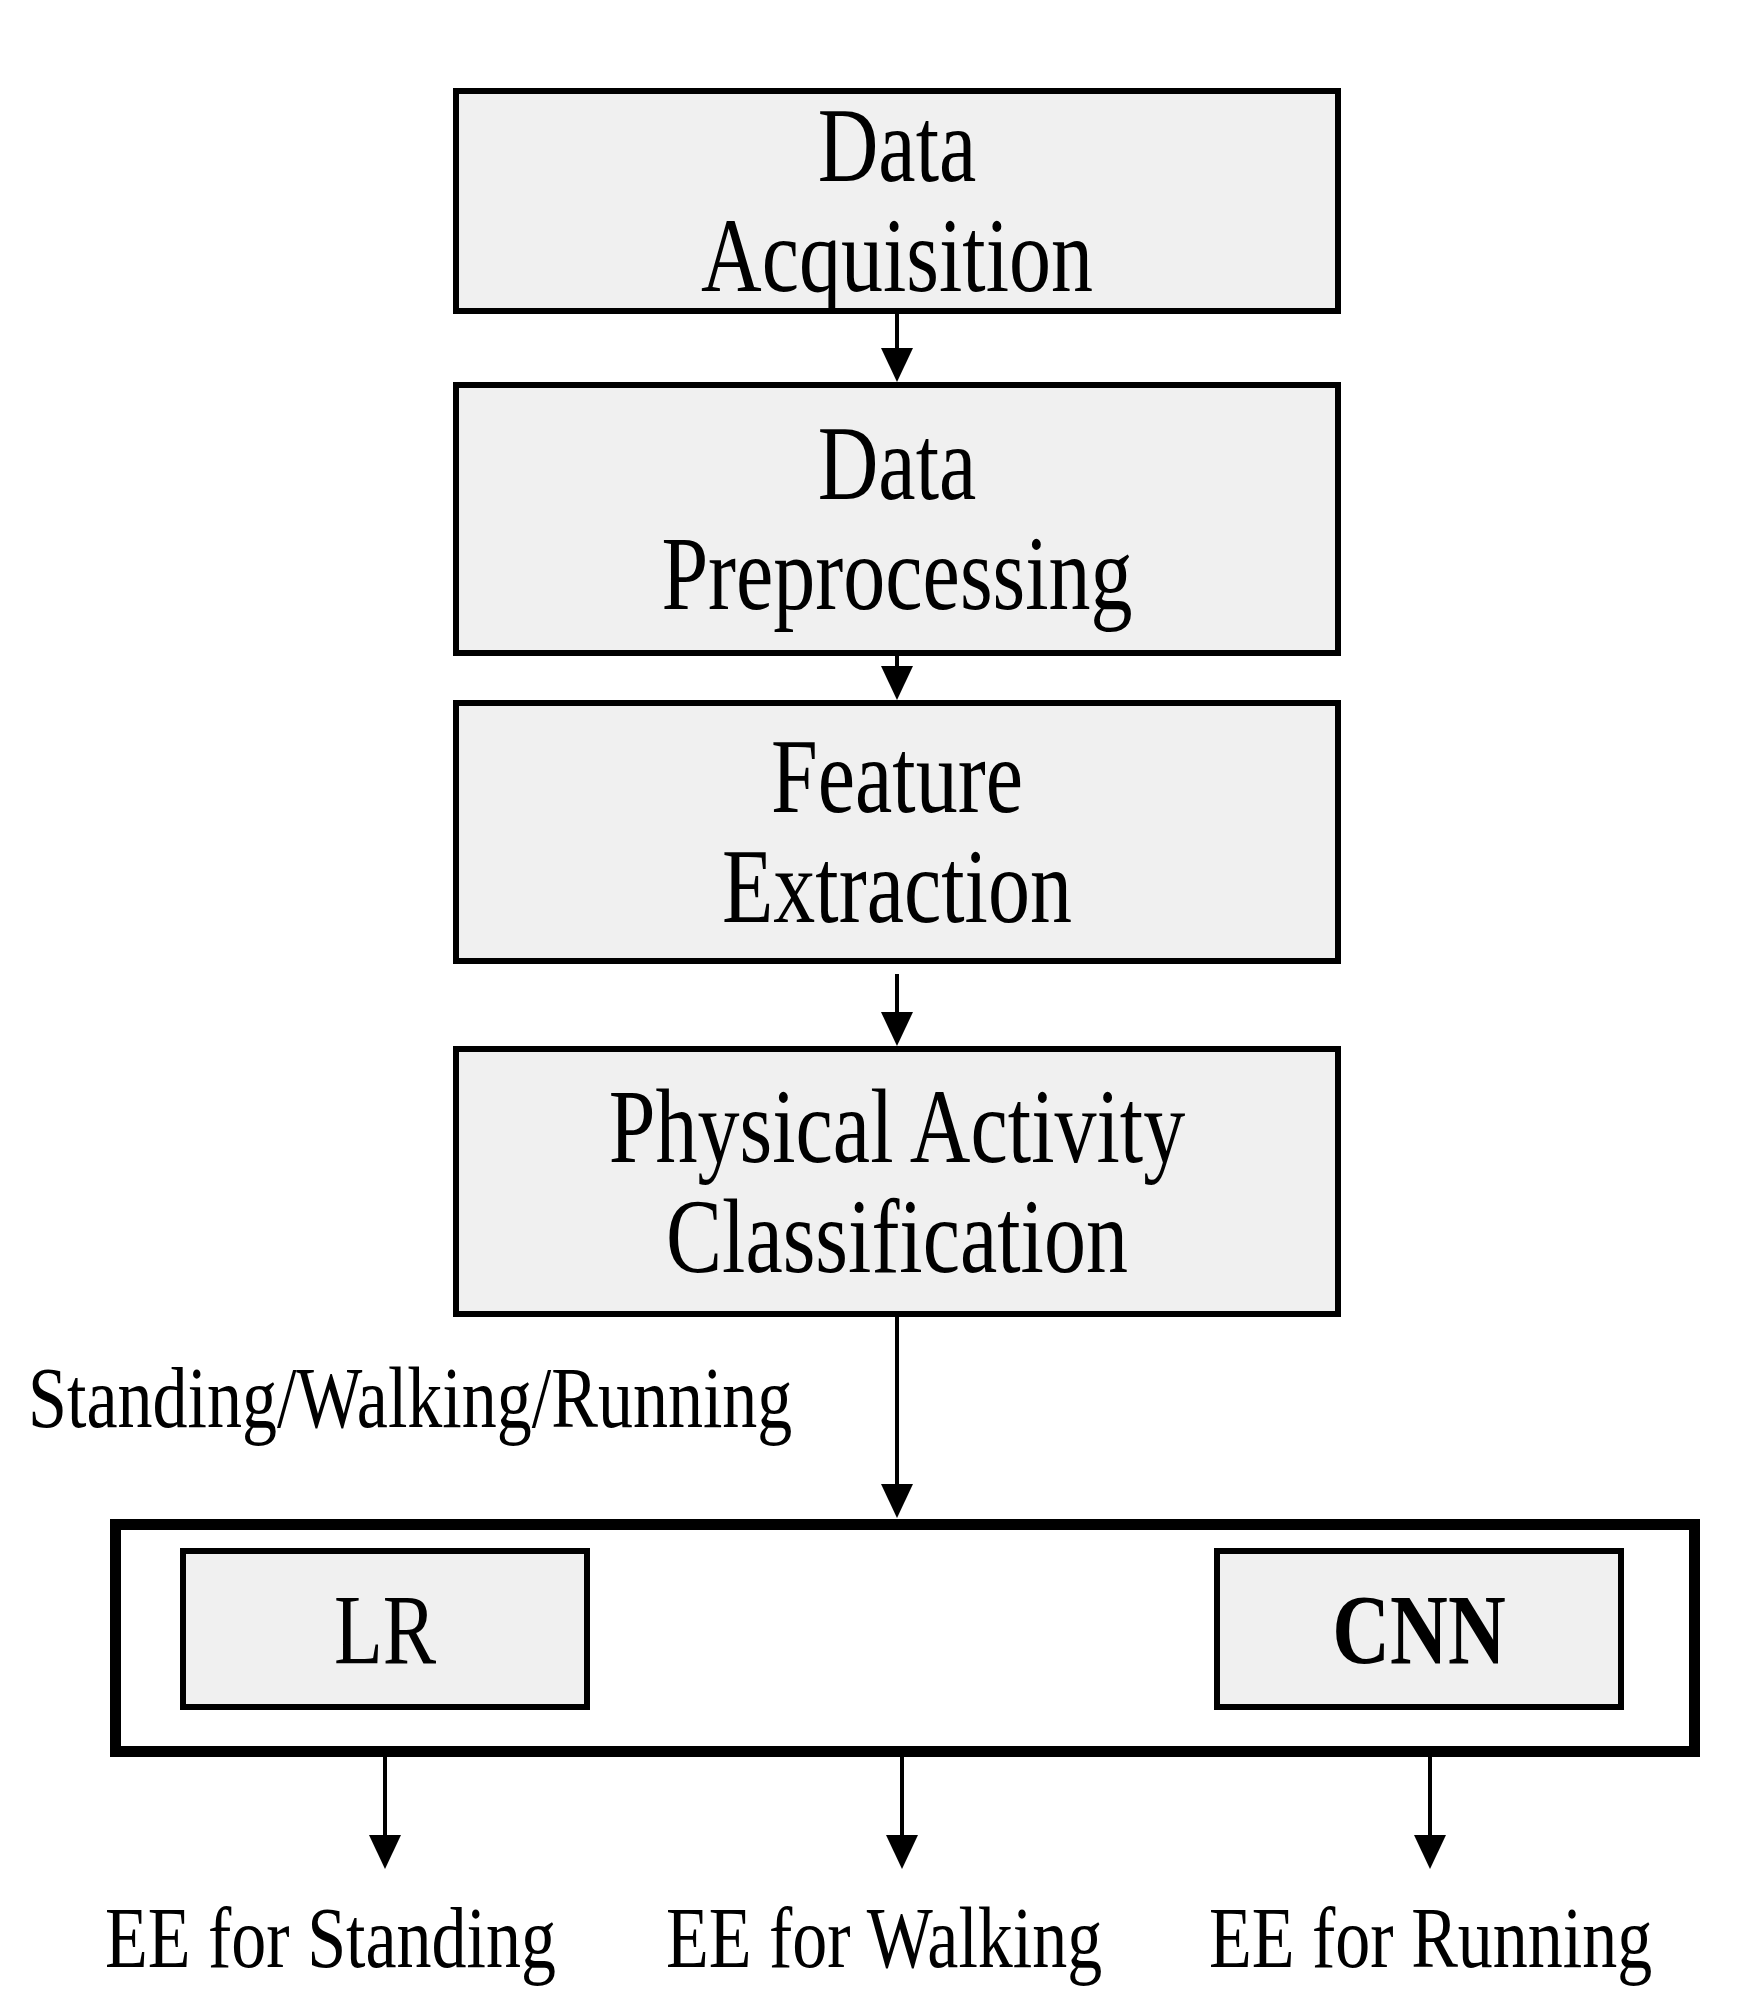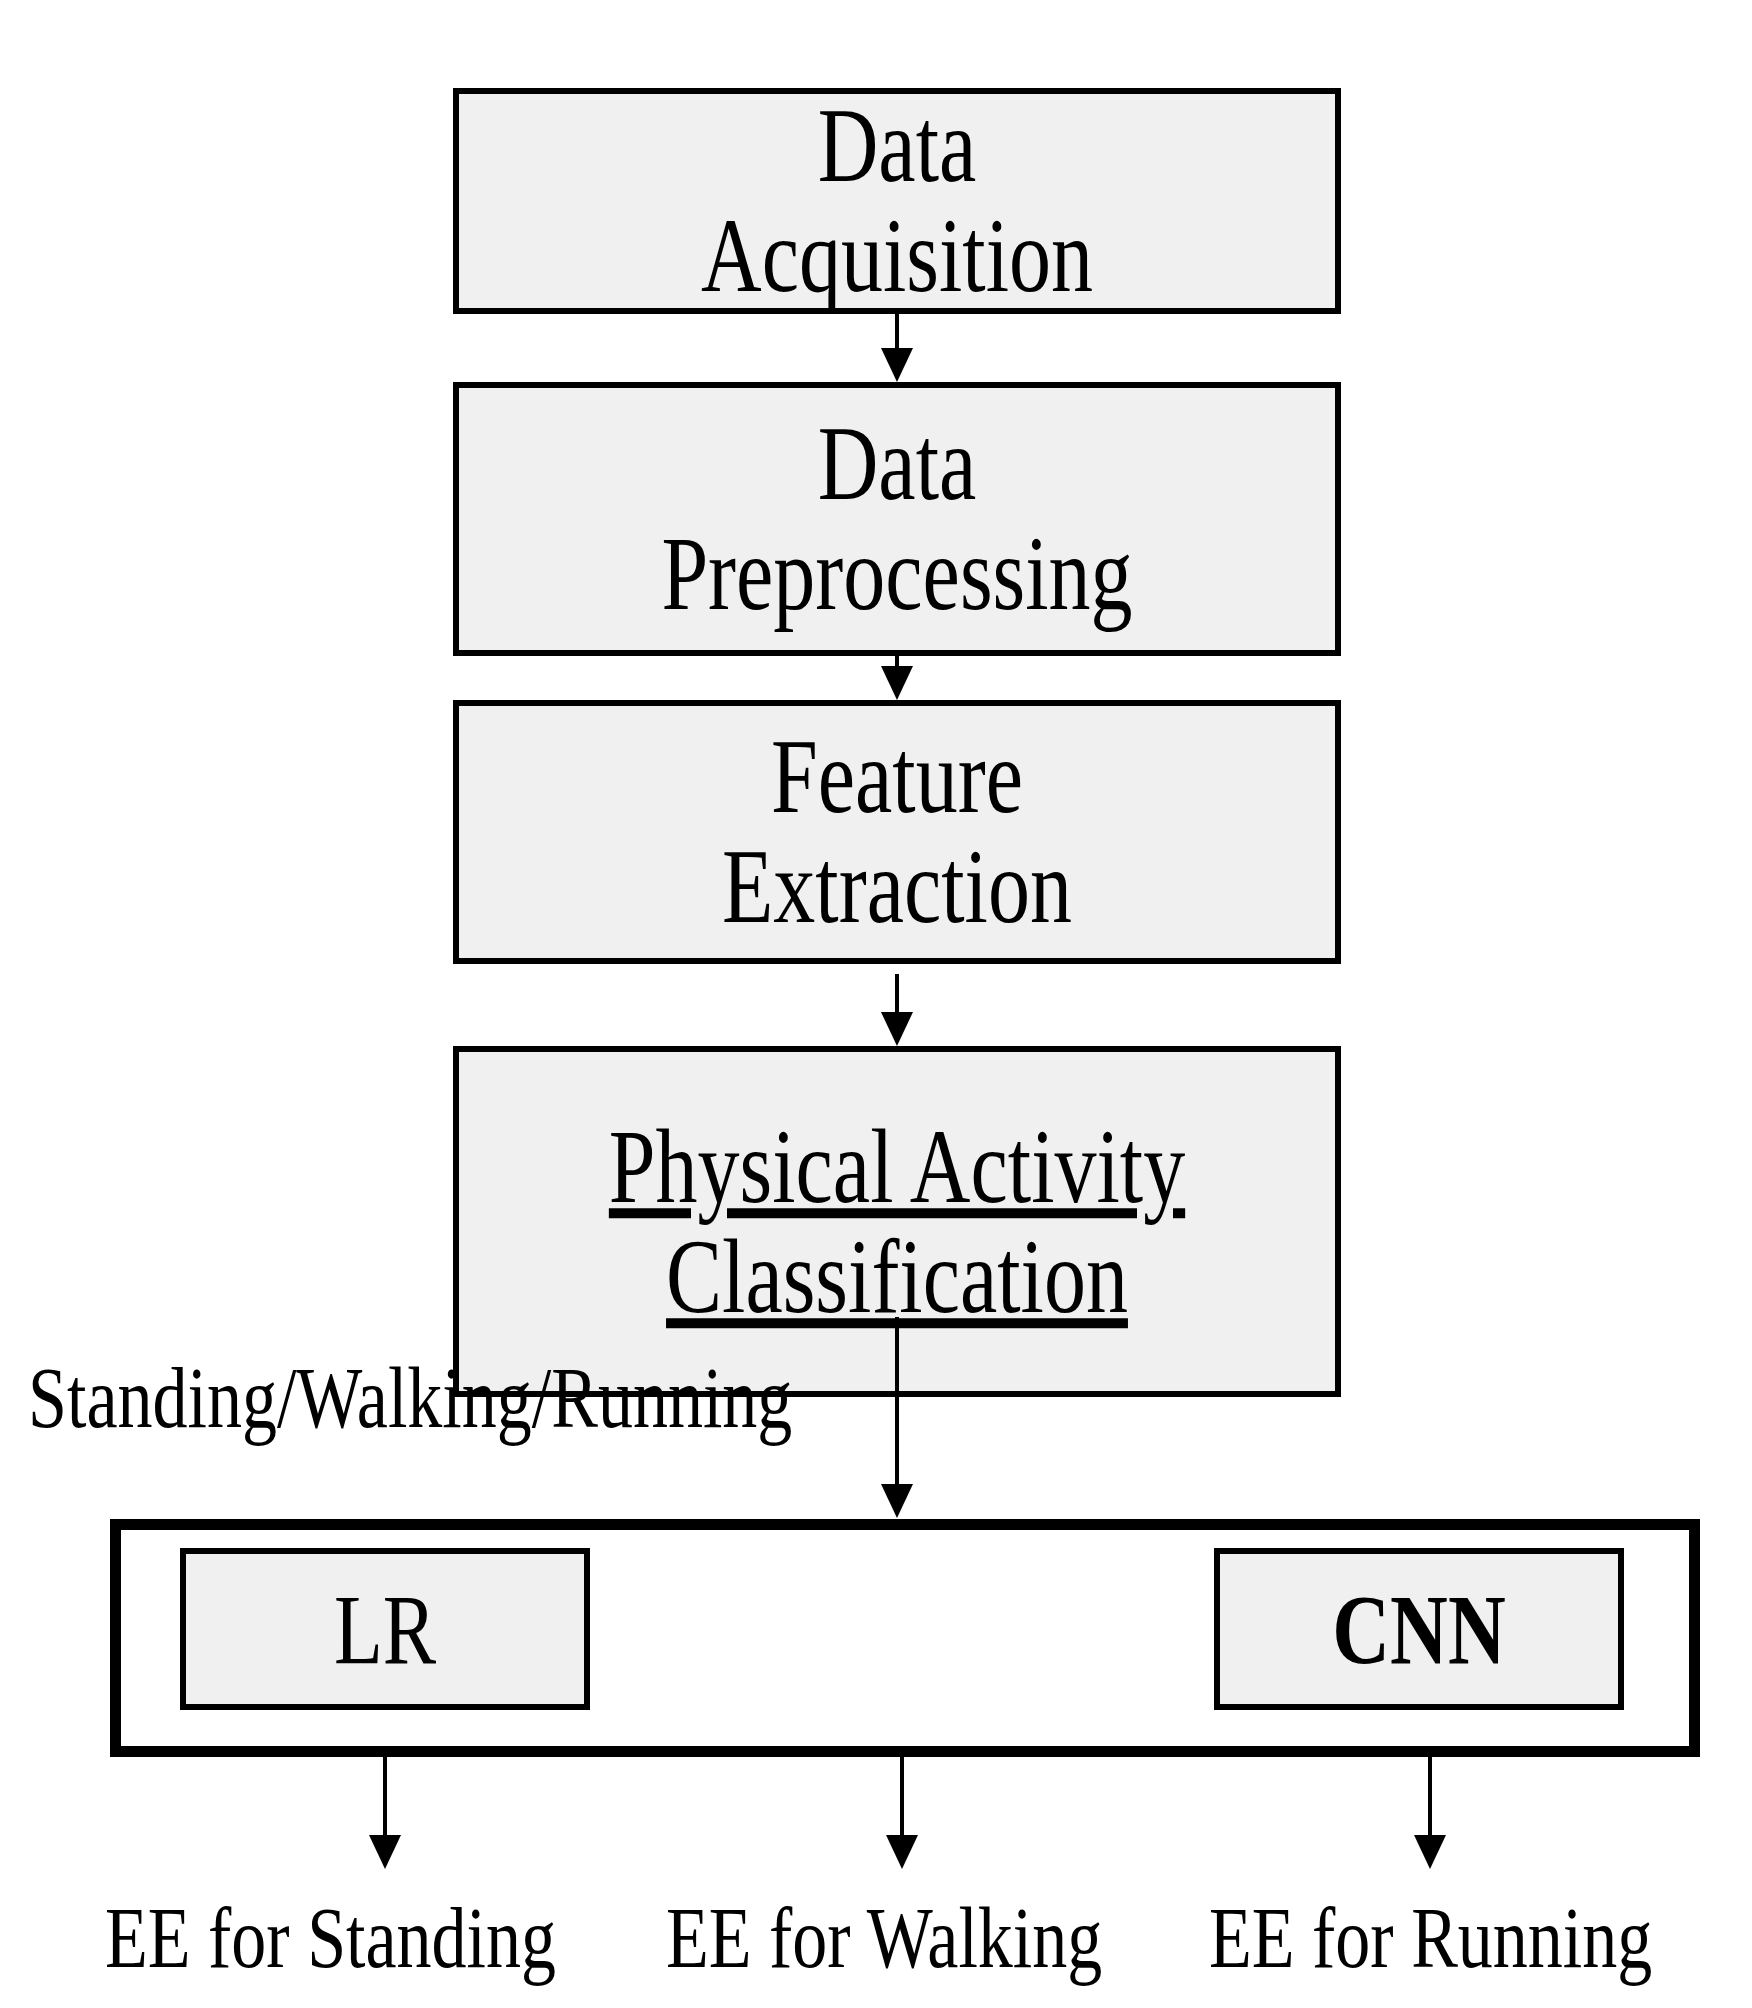--- a/index.html
+++ b/index.html
@@ -119,21 +119,21 @@
       <div>Feature</div>
       <div>Extraction</div>
     </div>
   </div>
 
   <div class="varrow" style="left:897px; top:974px; height:72px;">
     <div class="shaft"></div>
     <div class="head"></div>
   </div>
 
-  <div class="flow-box" style="top:1046px; height:351px;text-decoration:underline;">
+  <div class="flow-box" style="top:1046px; height:271px;">
     <div class="box-label">
       <div>Physical Activity</div>
       <div>Classification</div>
     </div>
   </div>
 
   <div class="annotation" style="left:28px; top:1358px;">Standing/Walking/Running</div>
 
   <div class="varrow" style="left:897px; top:1317px; height:201px;">
     <div class="shaft"></div>

